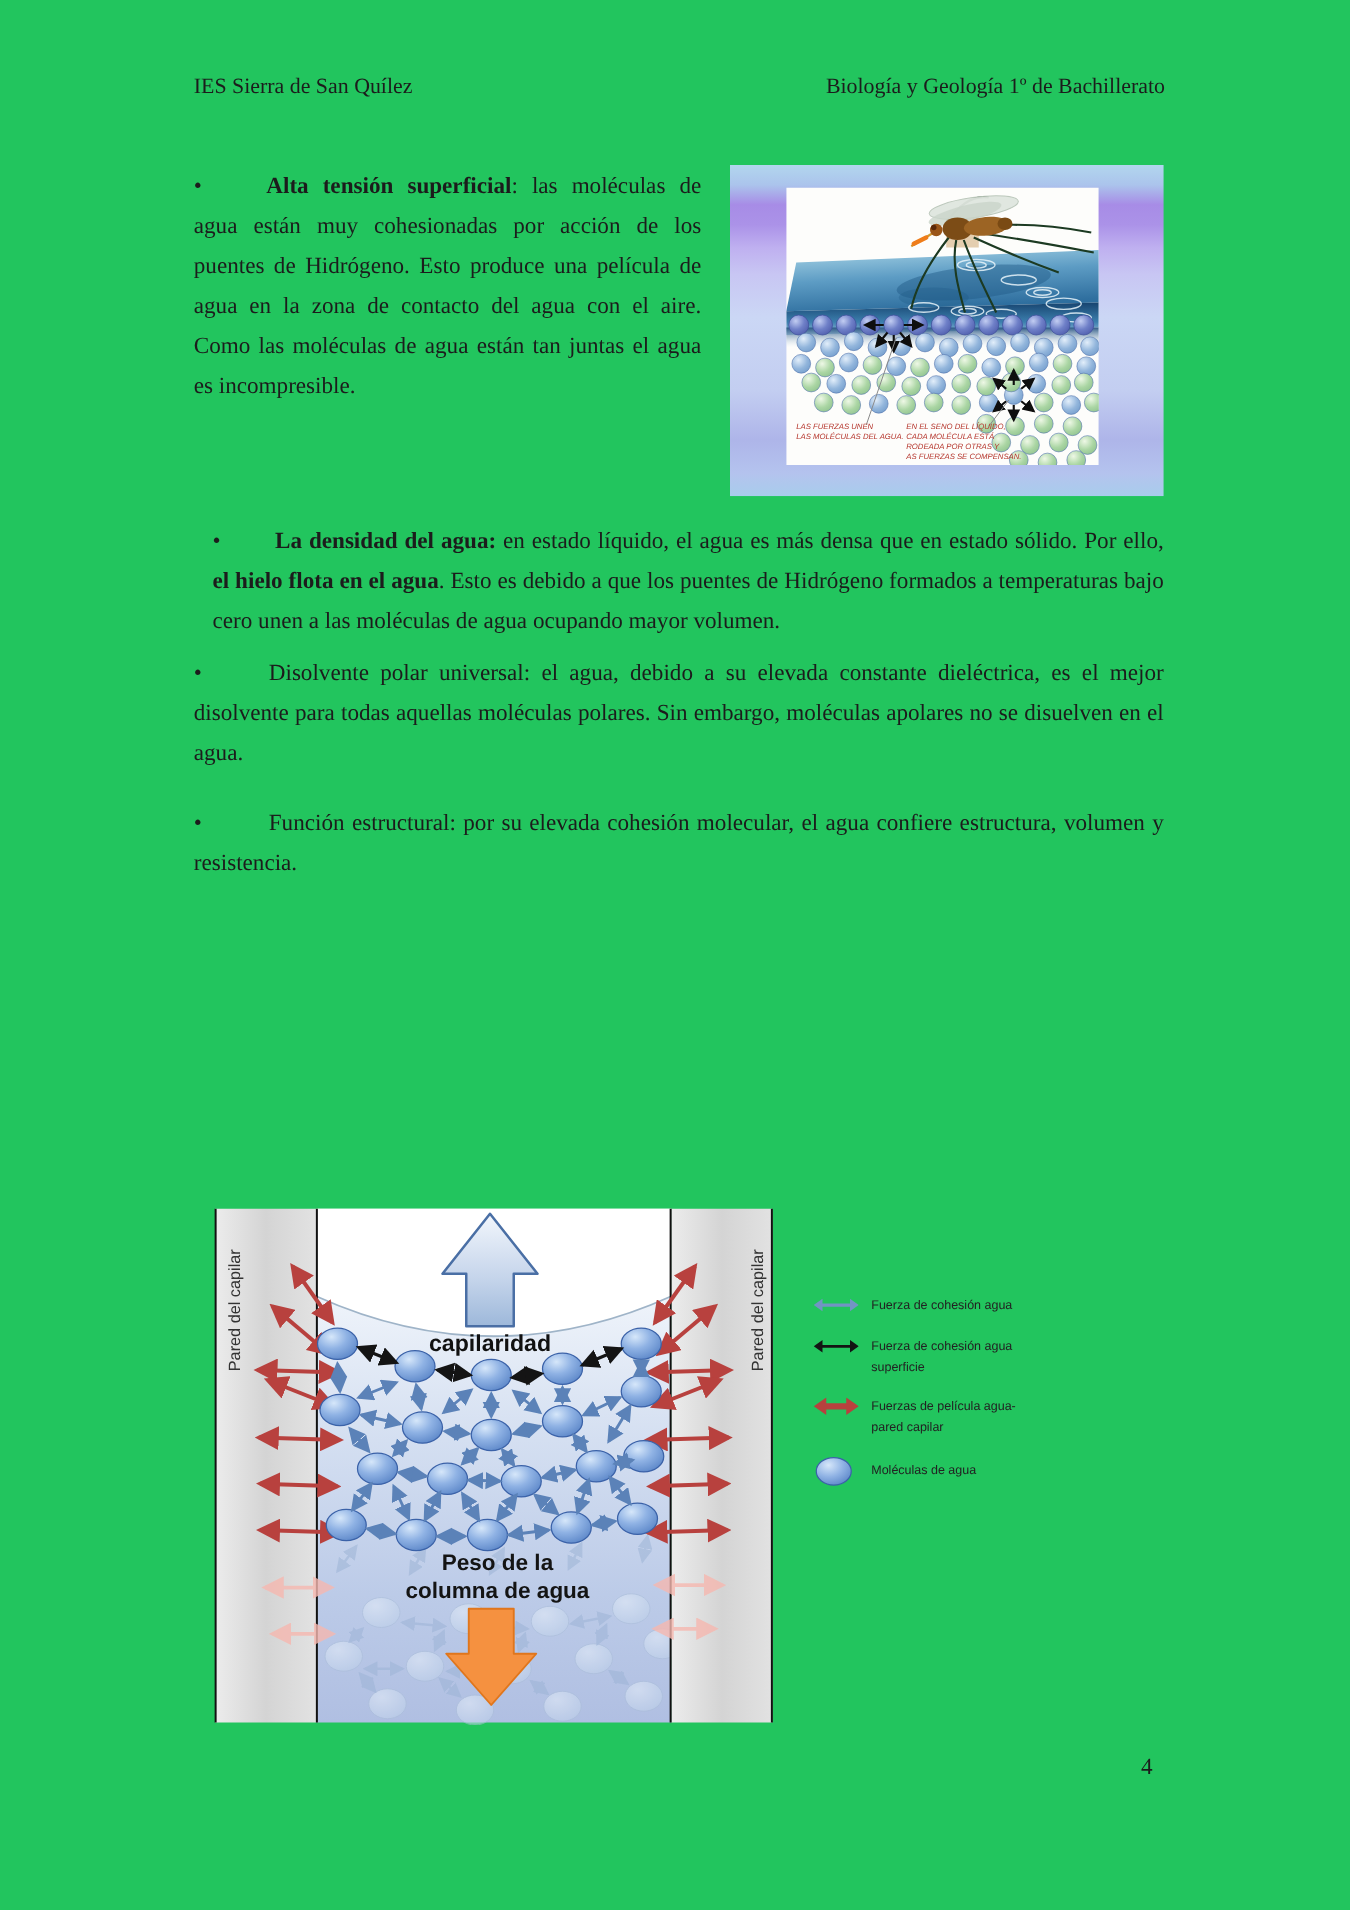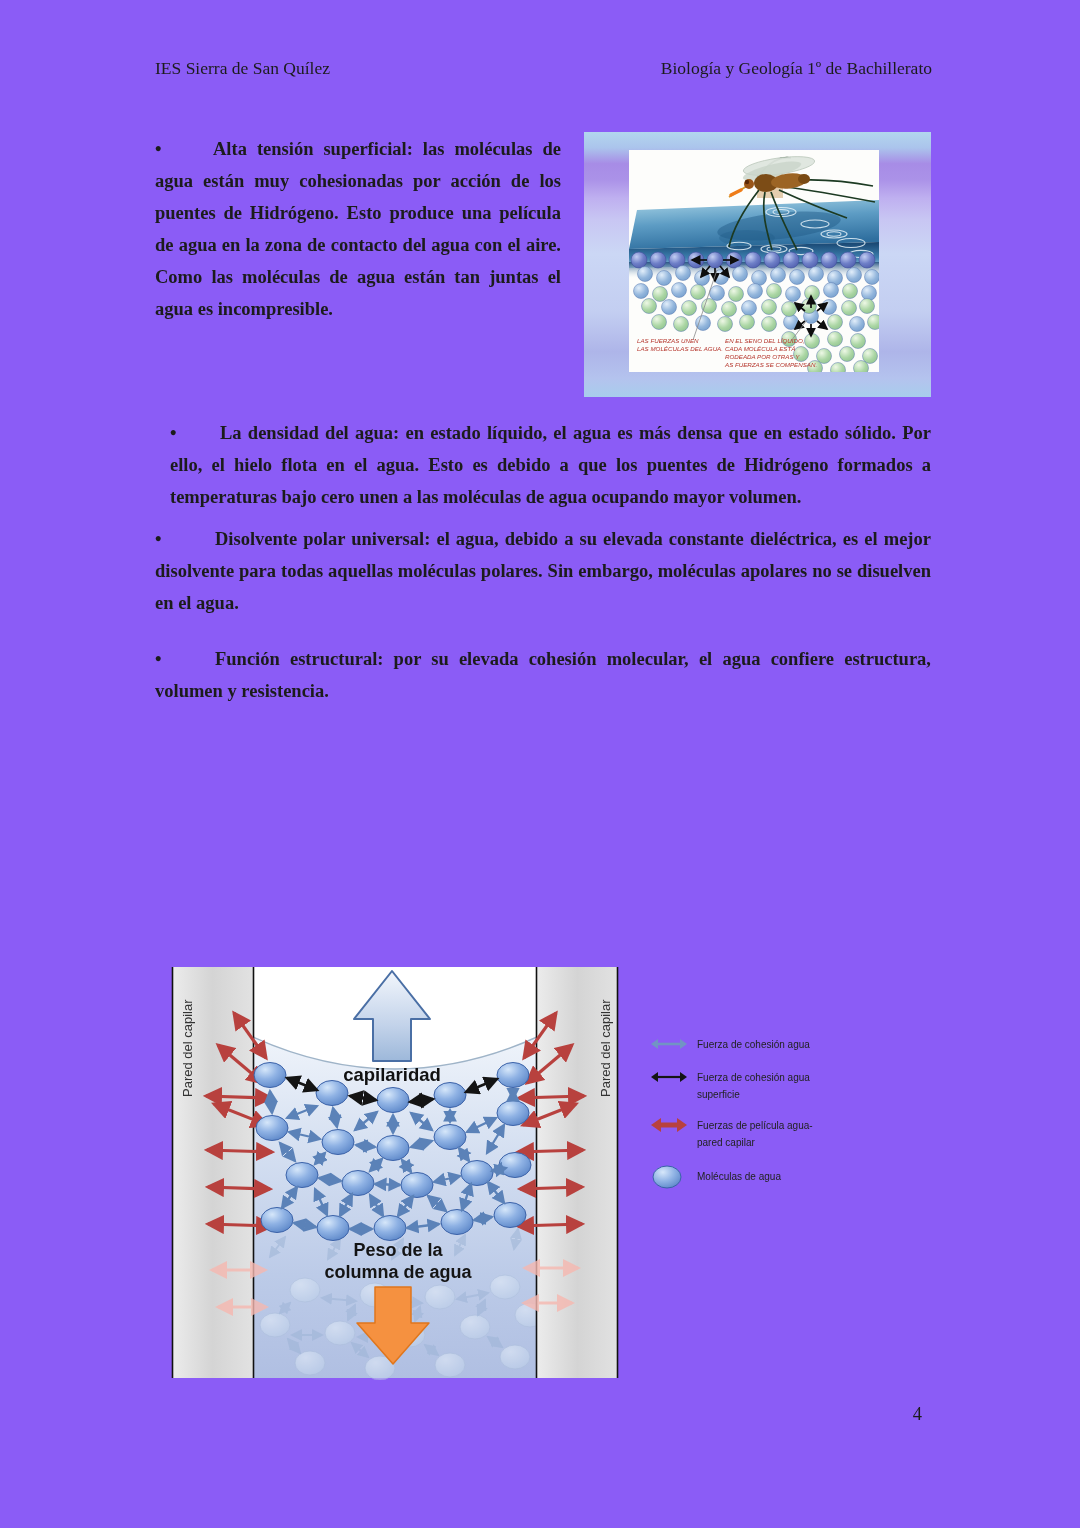--- a/index.html
+++ b/index.html
@@ -1,23 +1,23 @@
 <!DOCTYPE html>
 <html><head>
 <meta charset="utf-8">
 <style>
   html,body{margin:0;padding:0;background:#ffffff;}
-  .page{position:relative;width:1080px;height:1528px;background:#8b5cf6;overflow:hidden;
+  .page{position:relative;width:1080px;height:1528px;background:#22c55e;overflow:hidden;
         font-family:"Liberation Serif","DejaVu Serif",serif;color:#1c1c1c;}
   .hdr{position:absolute;left:155px;right:148px;top:58px;display:flex;justify-content:space-between;
        font-size:17.5px;}
   .main{position:absolute;left:155px;width:776px;top:118px;}
   .row1{display:flex;justify-content:space-between;align-items:flex-start;}
   .coltext{width:406px;}
-  .para{font-size:18.5px;line-height:32px;text-align:justify;margin:0;font-weight:bold;}
+  .para{font-size:18.5px;line-height:32px;text-align:justify;margin:0;}
   .b1{margin-top:15px;}
   .b2{margin-top:12px;}
   .bul{display:inline-block;width:58px;}
   .bul-d{display:inline-block;width:50px;}
   .bul-s{display:inline-block;width:60px;}
   .bdens{margin:20px 0 0 15px;}
   .h3{font-size:19.5px;font-weight:bold;margin:24px 0 0 0;font-family:"Liberation Serif",serif;}
   .intro{margin-top:20px;}
   .b4{margin-top:10px;}
   .b5{margin-top:24px;}

